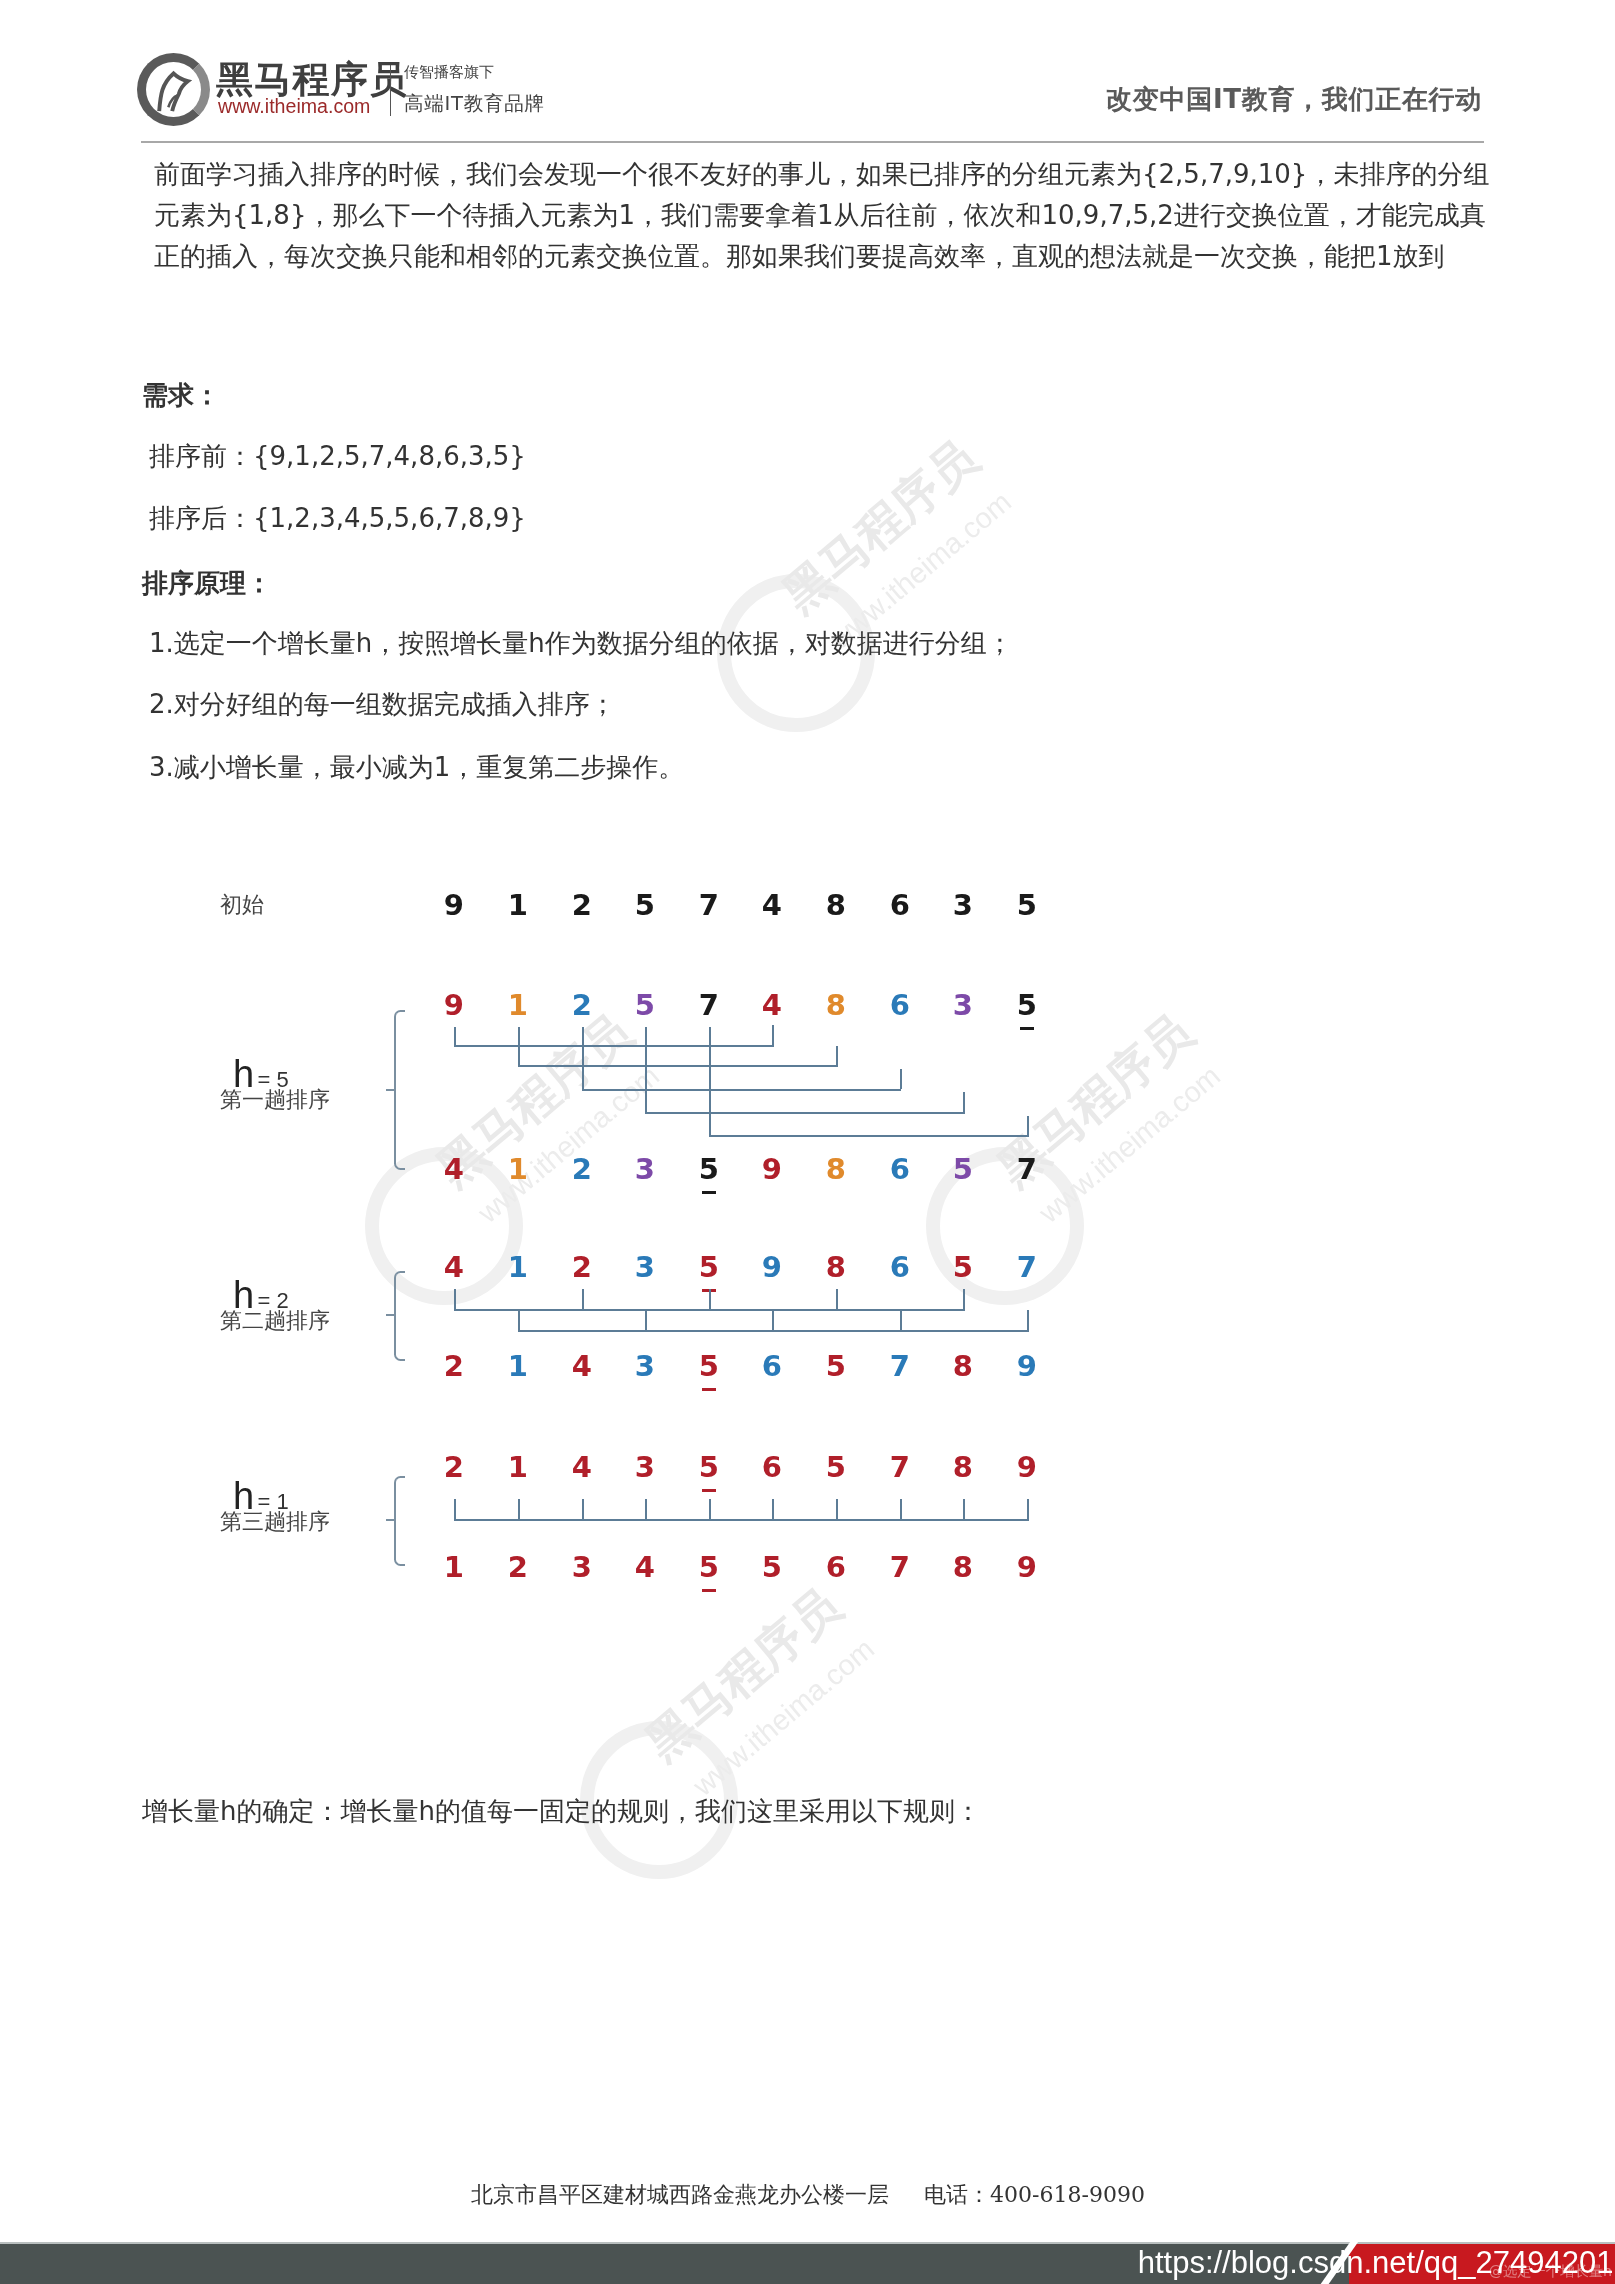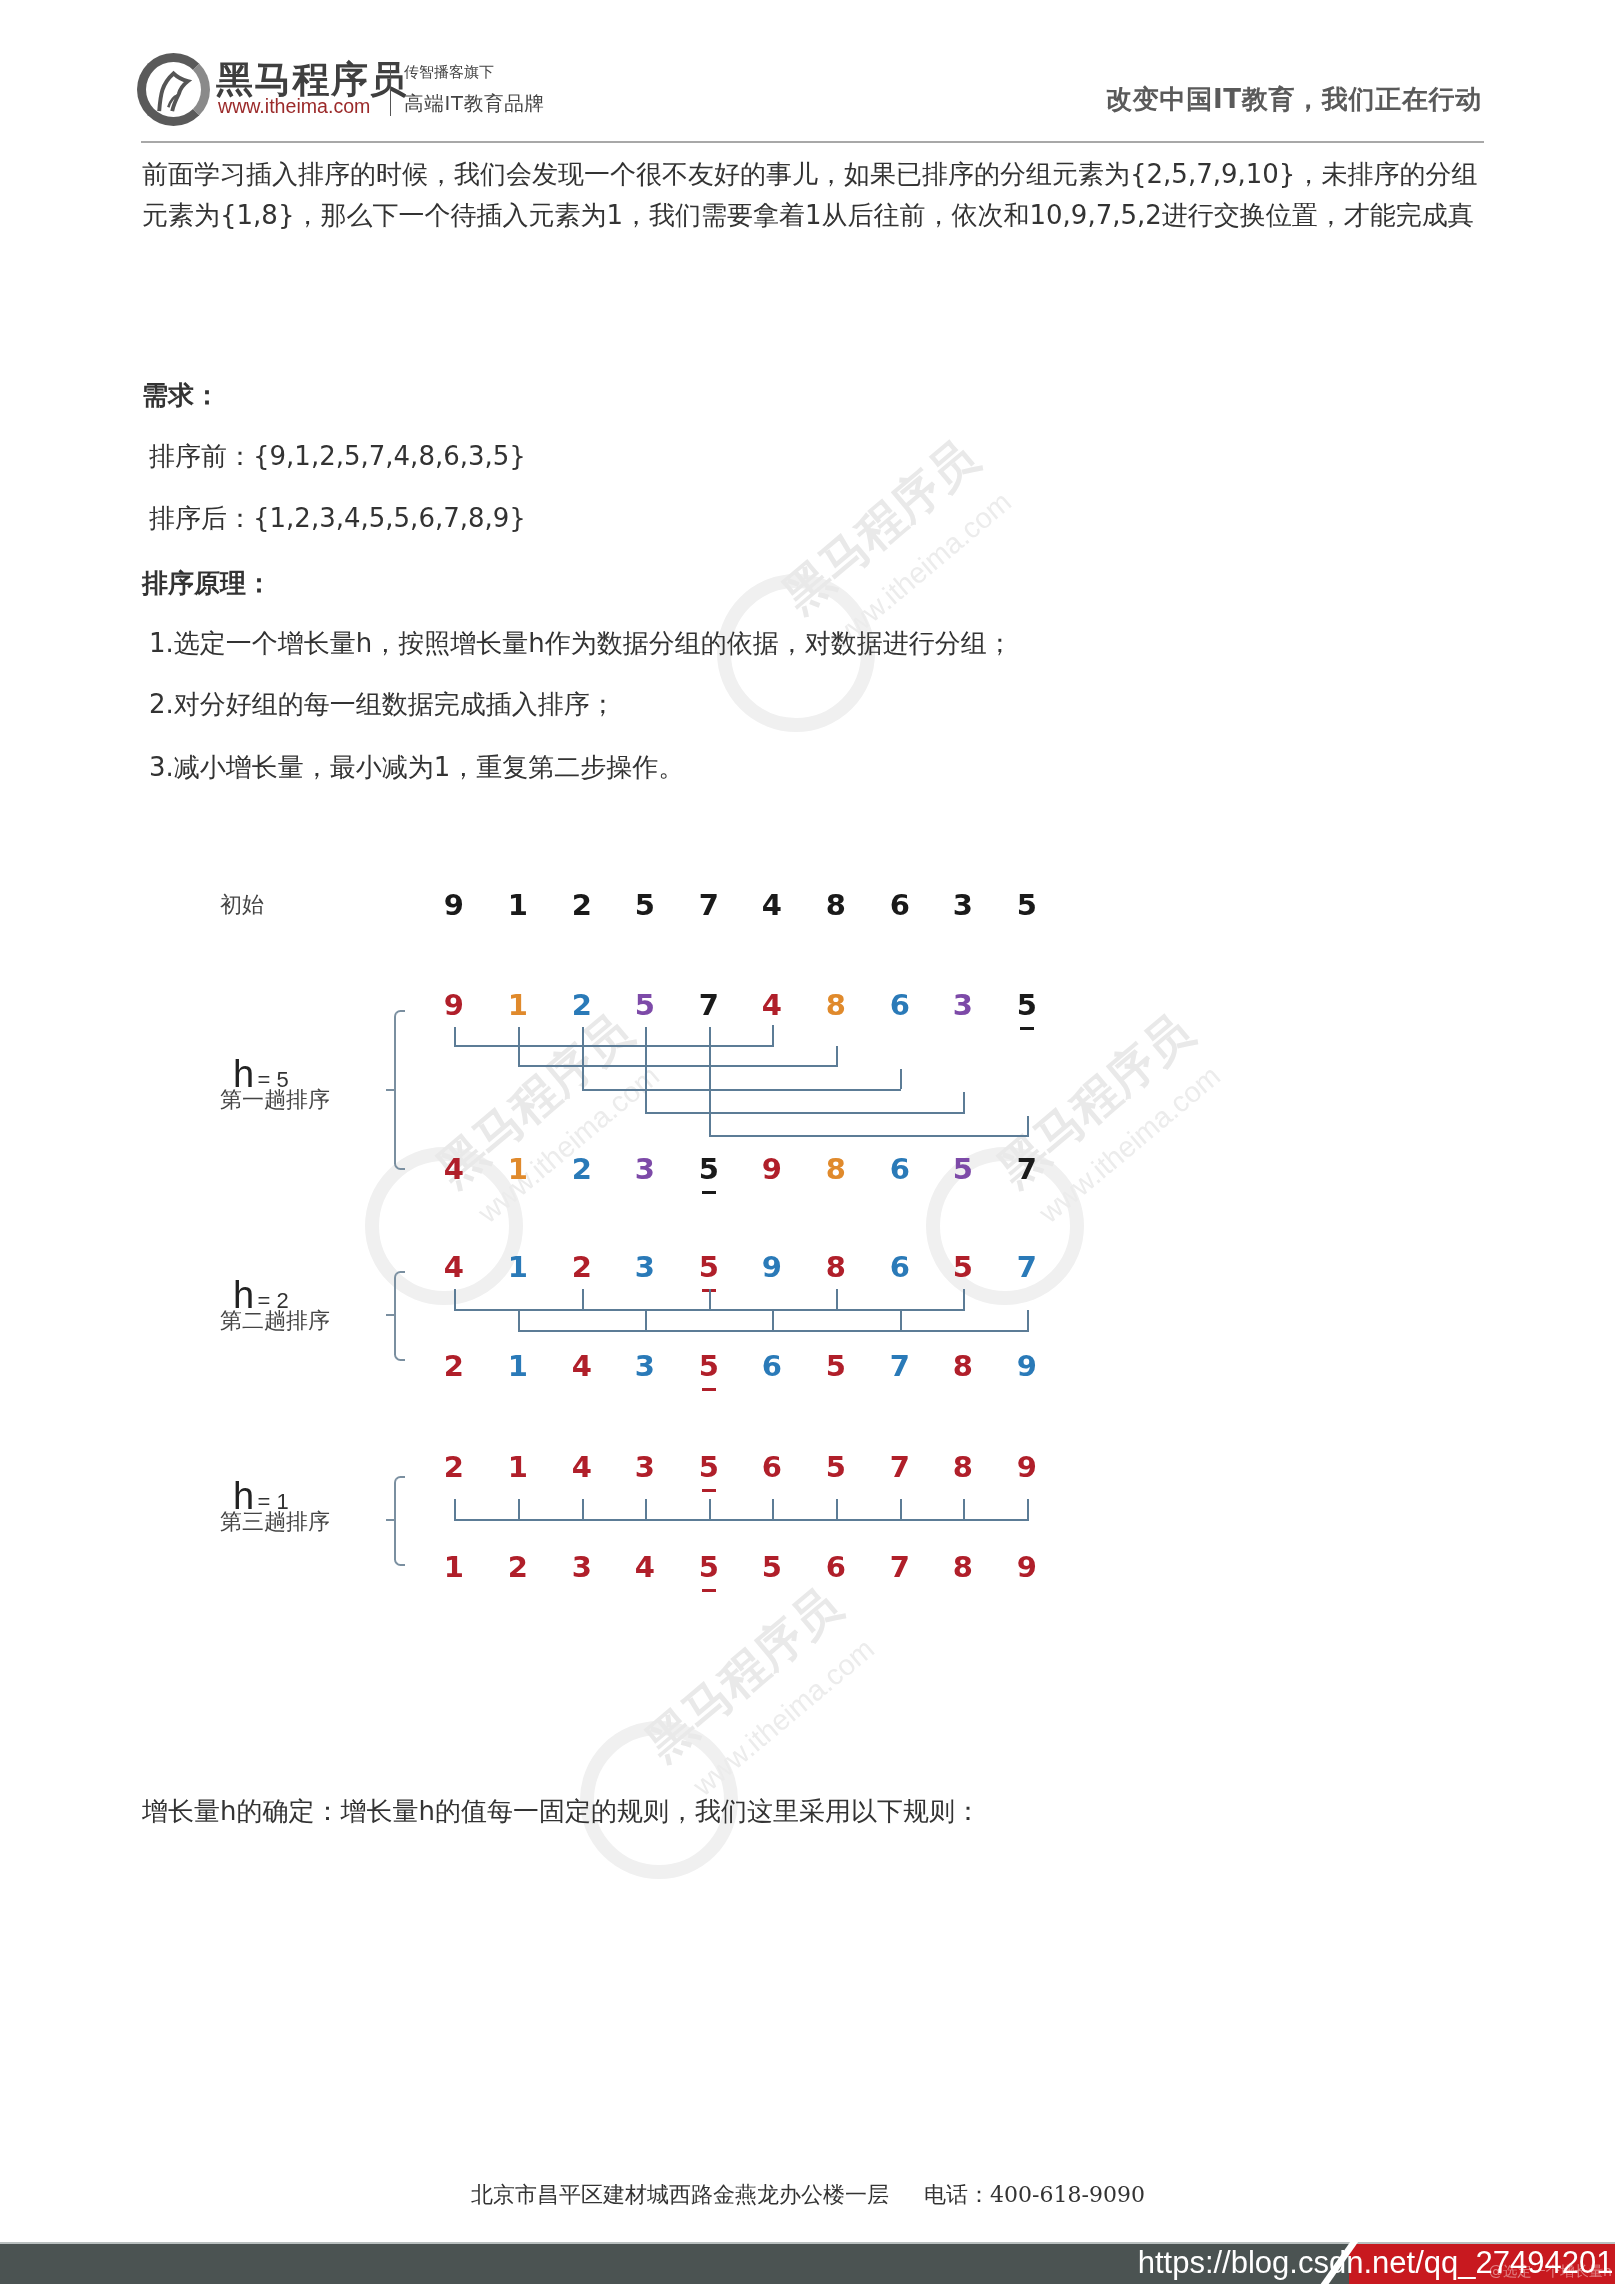--- a/index.html
+++ b/index.html
@@ -15,21 +15,21 @@
   .brand-cn { left:216px; top:55px; font-size:37px; font-weight:bold; color:#3f3f3f; letter-spacing:1.3px; white-space:nowrap; }
   .brand-url { left:218px; top:95px; font-size:19.6px; color:#9b2a2a; white-space:nowrap; font-family:"Liberation Sans", sans-serif; }
   .brand-sep { left:390px; top:65px; width:1.3px; height:51px; background:#555; }
   .brand-tag1 { left:404px; top:63px; font-size:15px; color:#444; white-space:nowrap; }
   .brand-tag2 { left:404px; top:90px; font-size:19.6px; color:#444; white-space:nowrap; letter-spacing:0.7px; }
   .slogan { right:134px; top:82px; font-size:26px; font-weight:bold; color:#5a5a5a; white-space:nowrap; letter-spacing:0.7px; }
   .hdr-rule { left:141px; top:141px; width:1343px; height:2px; background:#a8a8a8; }
 
   
   .para { left:142px; top:154px; width:1343px; font-size:26px; line-height:41px; color:#333; }
-  .para span { display:block; white-space:nowrap; }
+  .para span { display:block; white-space:nowrap;margin-left:12px; }
   .h-bold { font-size:26px; font-weight:bold; color:#333; white-space:nowrap; }
   .txt { font-size:26px; color:#333; white-space:nowrap; }
 
   
   .diag-label { font-size:22px; color:#444; white-space:nowrap; }
   .h-letter { font-size:38px; color:#222; font-family:"Liberation Sans", sans-serif; }
   .h-eq { font-size:22px; color:#333; font-family:"Liberation Sans", sans-serif; }
   .num { position:absolute; width:39px; margin-left:-19.6px; text-align:center;
     font-size:29px; font-weight:bold; font-family:"DejaVu Sans", sans-serif; }
   .ul::after { content:""; position:absolute; left:12.4px; right:12.4px; bottom:-7.8px; height:3.3px; background:currentColor; }
@@ -75,20 +75,21 @@
 <div class="abs brand-url">www.itheima.com</div>
 <div class="abs brand-sep"></div>
 <div class="abs brand-tag1">传智播客旗下</div>
 <div class="abs brand-tag2">高端IT教育品牌</div>
 <div class="abs slogan">改变中国IT教育，我们正在行动</div>
 <div class="abs hdr-rule"></div>
 
 <div class="abs para">
   <span>前面学习插入排序的时候，我们会发现一个很不友好的事儿，如果已排序的分组元素为{2,5,7,9,10}，未排序的分组</span>
   <span>元素为{1,8}，那么下一个待插入元素为1，我们需要拿着1从后往前，依次和10,9,7,5,2进行交换位置，才能完成真</span>
+  <span>正的插入，每次交换只能和相邻的元素交换位置。那如果我们要提高效率，直观的想法就是一次交换，能把1放到</span>
 </div>
 
 <div class="abs h-bold" style="left:142px;top:378px;">需求：</div>
 <div class="abs txt" style="left:149px;top:439px;">排序前：{9,1,2,5,7,4,8,6,3,5}</div>
 <div class="abs txt" style="left:149px;top:501px;">排序后：{1,2,3,4,5,5,6,7,8,9}</div>
 
 <div class="abs h-bold" style="left:142px;top:566px;">排序原理：</div>
 <div class="abs txt" style="left:149px;top:626px;">1.选定一个增长量h，按照增长量h作为数据分组的依据，对数据进行分组；</div>
 <div class="abs txt" style="left:149px;top:687px;">2.对分好组的每一组数据完成插入排序；</div>
 <div class="abs txt" style="left:149px;top:750px;">3.减小增长量，最小减为1，重复第二步操作。</div>

